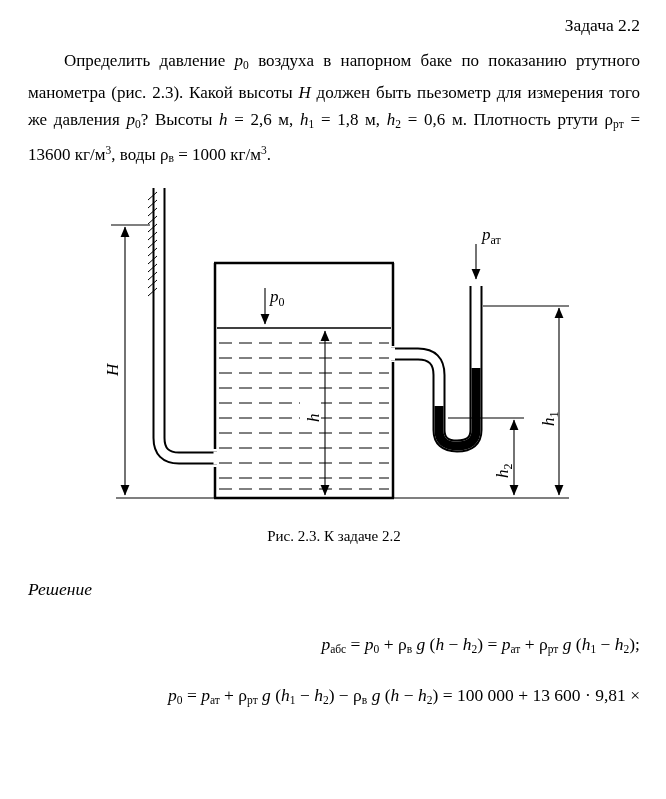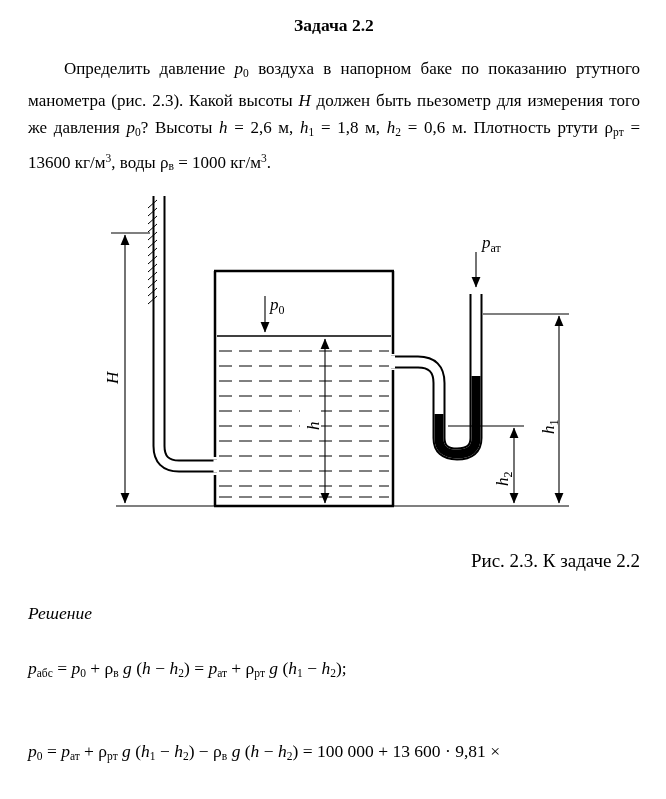--- a/index.html
+++ b/index.html
@@ -3,43 +3,43 @@
 <meta charset="utf-8">
 <style>
   html,body{margin:0;padding:0;background:#fff;color:#000;}
   .page{
     width:666px;min-height:799px;margin:0 auto;background:#fff;
     font-family:"Liberation Serif","DejaVu Serif",serif;
     font-size:17px;line-height:27px;box-sizing:border-box;
     padding:10px 26px 20px 28px;
   }
   .doc-title{
-    font-size:17.5px;font-weight:bold;text-align:center;margin:2px 0 16px 0;
+    font-size:17.5px;font-weight:normal;text-align:right;margin:2px 0 8px 0;
   }
   .body-text{
     text-align:justify;margin:0;
   }
   .indent{ text-indent:36px; }
   .seg-n{ font-style:normal; }
   .seg-i{ font-style:italic; }
   .seg-sub{ font-size:11.5px;vertical-align:-0.22em; }
   .seg-sup{ font-size:11.5px;vertical-align:0.5em; }
   .figure-wrap{ margin:6px 0 0 70px; }
   .figure-caption{
-    text-align:right;font-size:19px;margin-top:18px;
+    text-align:center;font-size:15px;margin-top:2px;
   }
   .solution-heading{
     text-align:left;font-style:italic;margin-top:26px;font-size:17.5px;
   }
   .para2{ margin-top:18px; }
   .equation{
-    text-align:left;font-size:17.5px;
+    text-align:right;font-size:17.5px;
   }
   .eq1{ margin-top:28px; }
-  .eq2a{ margin-top:51px; }
+  .eq2a{ margin-top:19px; }
   
   .fig-line{ stroke:#000; }
   .fig-label{ font-family:"Liberation Serif","DejaVu Serif",serif;font-style:italic;font-size:17px;fill:#000; }
   .svg-sub{ font-size:12px;font-style:normal; }
 </style>
 </head>
 <body>
 
 <div class="page">
 

